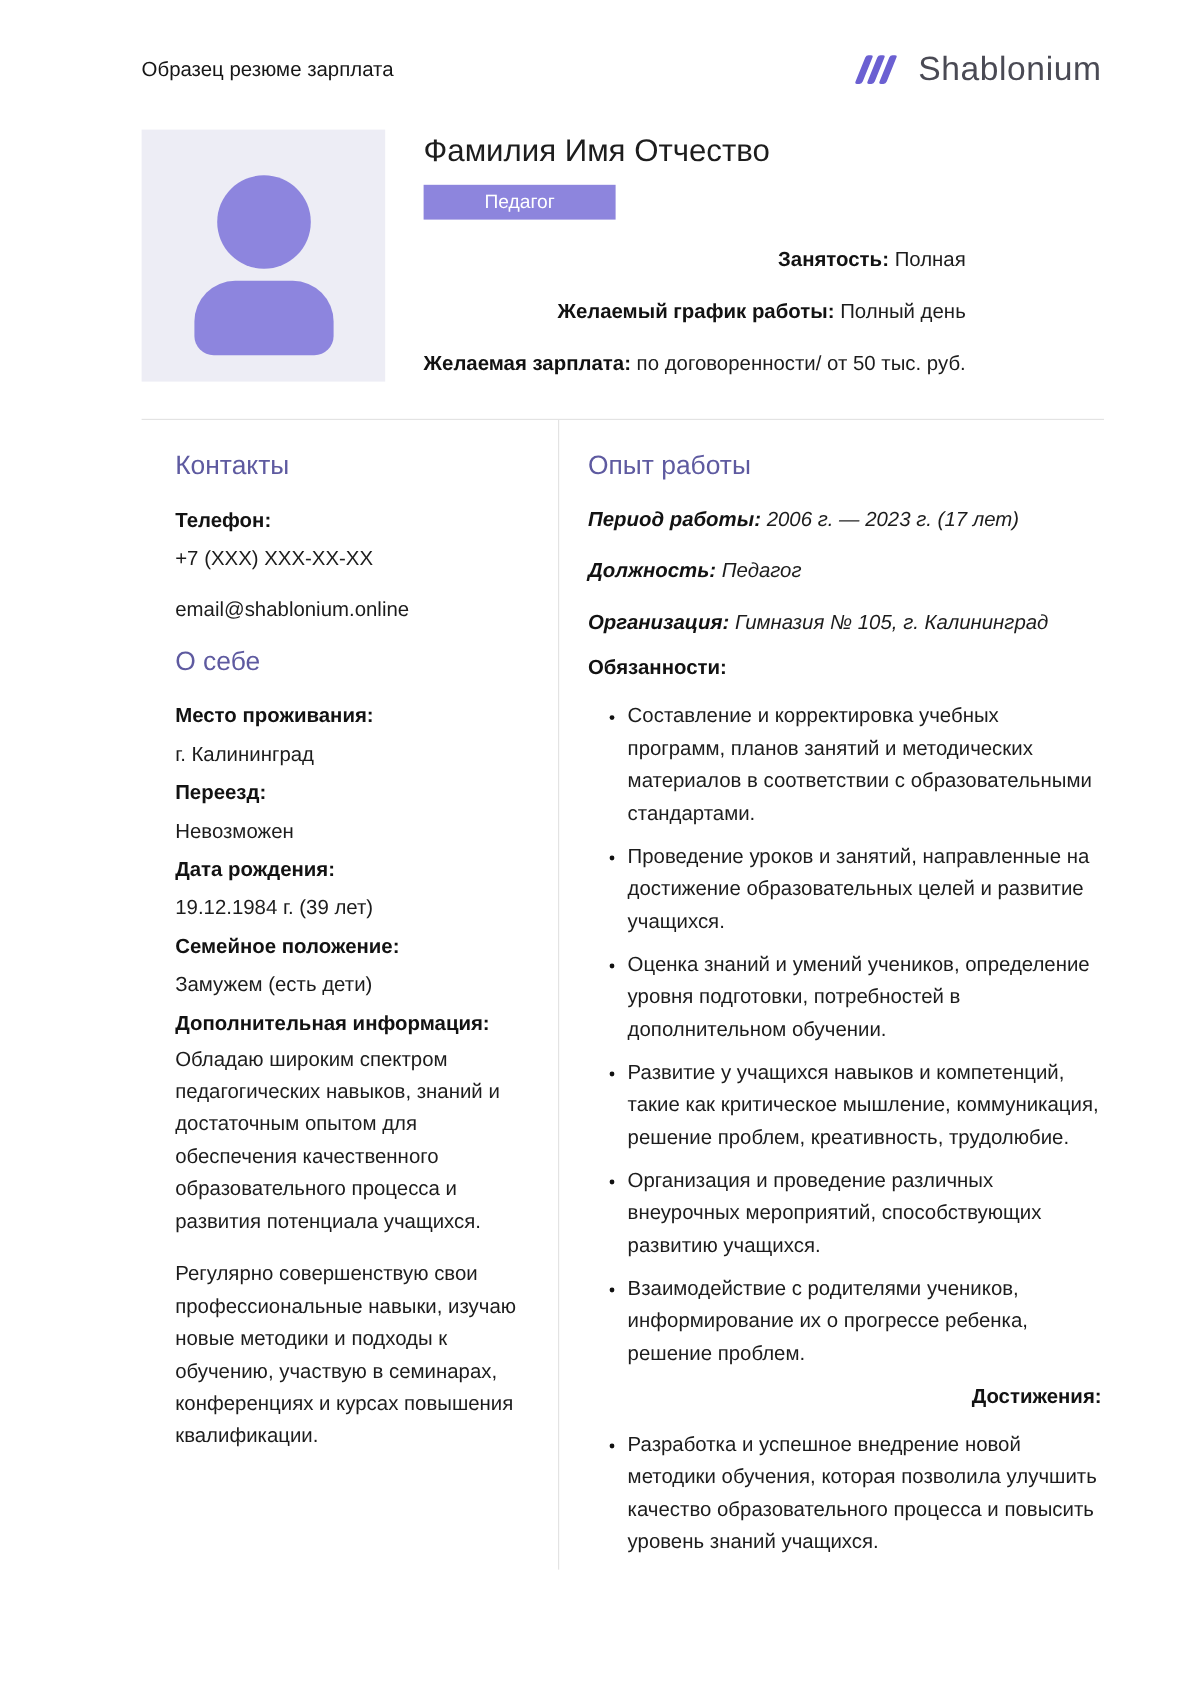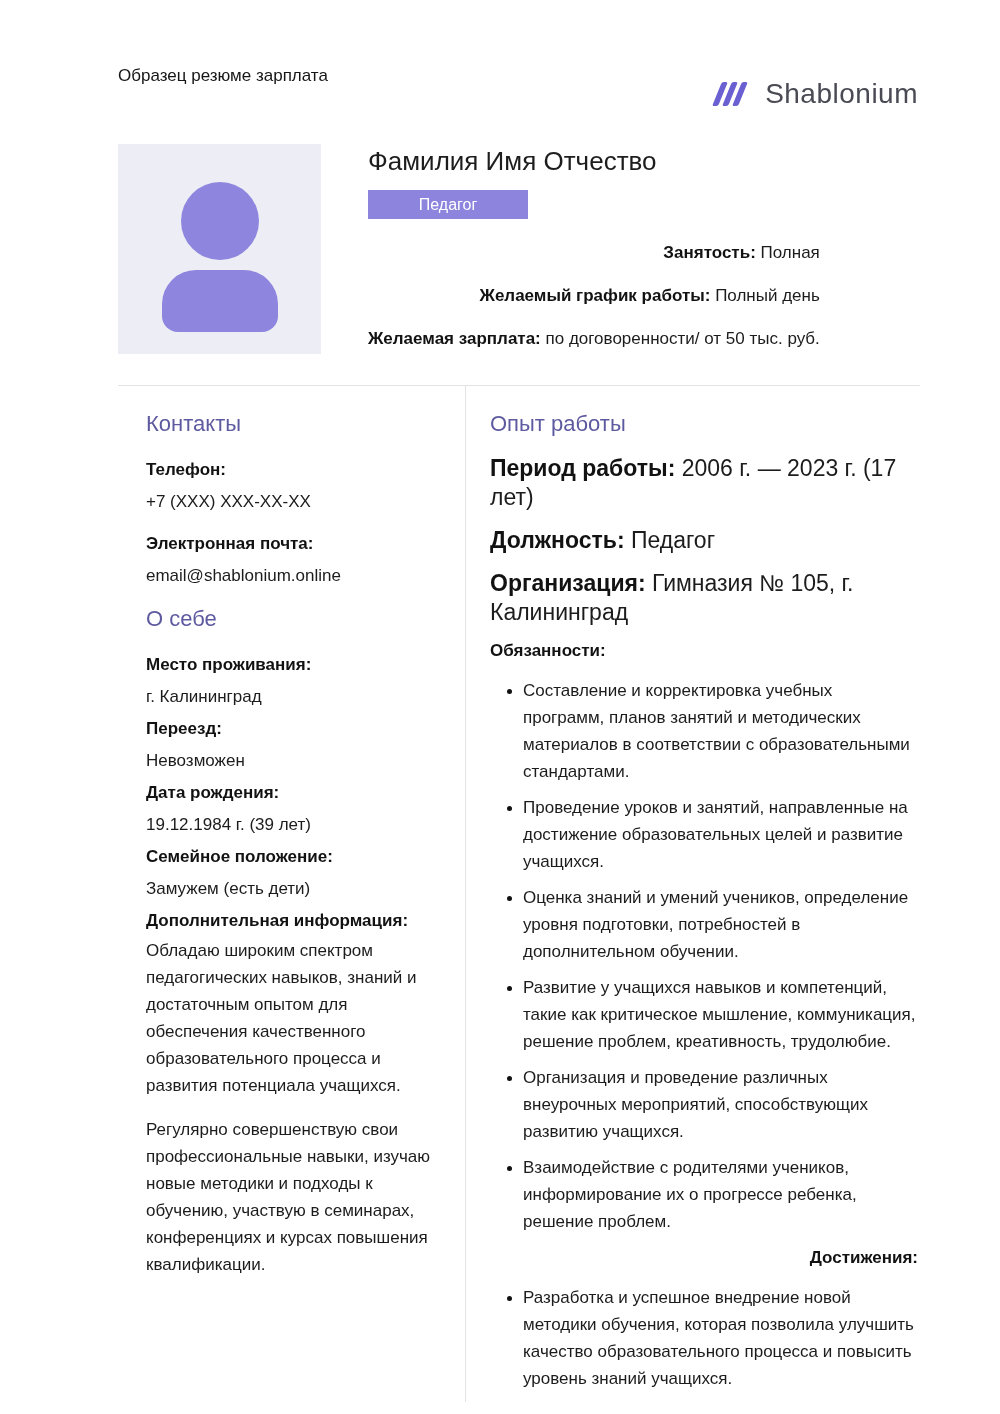--- a/index.html
+++ b/index.html
@@ -11,21 +11,21 @@
     overflow: hidden;
   }
   .page { width: 1000px; height: 1414px; padding: 0 82px 0 118px; }
 
   
   .top-bar {
     padding-top: 42px;
     display: flex; justify-content: space-between; align-items: center;
   }
   .doc-note { font-size: 17px; color: #161616; }
-  .brand { display: flex; align-items: center; gap: 20px; margin-top: 36px; }
+  .brand { display: flex; align-items: center; gap: 20px; }
   .brand-slashes { display: flex; gap: 4px; margin-right: 2px; }
   .brand-slashes i {
     display: block; width: 6px; height: 24px;
     background: #6b60d2; border-radius: 2px;
     transform: skewX(-22deg);
   }
   .brand-name { font-size: 28px; font-weight: 500; color: #4a4a54; letter-spacing: 0.5px; }
 
   
   .profile { display: flex; margin-top: 34px; }
@@ -37,21 +37,21 @@
     position: absolute; left: 63px; top: 38px;
     width: 78px; height: 78px; border-radius: 50%;
     background: #8d85de;
   }
   .avatar-body {
     position: absolute; left: 44px; top: 126px;
     width: 116px; height: 62px;
     border-radius: 34px 34px 16px 16px;
     background: #8d85de;
   }
-  .profile-info { padding-left: 47px; padding-top: 2px; }
+  .profile-info { padding-left: 32px; padding-top: 2px; }
   .person-name { font-size: 26px; font-weight: 400; color: #1d1d1d; margin-bottom: 13px; }
   .badge {
     display: inline-block; min-width: 160px; height: 29px; line-height: 29px;
     background: #8d85dd; color: #ffffff; text-align: center;
     font-size: 16px; margin-bottom: 19px;
   }
   .profile-field { font-size: 17px; margin-bottom: 13px; line-height: 30px; text-align: right; }
   .profile-field .lbl { font-weight: 700; color: #121212; }
 
   
@@ -64,21 +64,21 @@
 
   h2.section-title { font-size: 22px; font-weight: 400; color: #5e5aa0; margin: 25px 0 17px; }
   .left-col h2.about-title { margin-top: 14px; }
 
   .kv-label { font-weight: 700; font-size: 17px; color: #121212; line-height: 32px; }
   .kv-value { font-size: 17px; line-height: 32px; }
   .contact-group { margin-bottom: 10px; }
 
   .about-para { font-size: 17px; line-height: 27px; margin-top: 17px; }
 
-  .exp-field { font-size: 23px; line-height: 29px; margin-bottom: 14px; }
+  .exp-field { font-size: 17px; line-height: 29px; margin-bottom: 14px; font-style: italic; }
   .exp-field .lbl { font-weight: 700; color: #121212; }
   .list-label { font-weight: 700; font-size: 17px; color: #121212; margin: 2px 0 16px; }
 
   ul.bullets { margin: 0 0 10px; padding-left: 33px; list-style: disc; }
   ul.bullets li { font-size: 17px; line-height: 27px; margin-bottom: 9px; color: #1c1c1c; }
   ul.bullets li::marker { color: #111; font-size: 15px; }
   .achievements-label { margin-top: 13px; text-align: right; }
 </style>
 </head>
 <body>
@@ -127,21 +127,20 @@
   <div class="columns">
 
     <div class="left-col">
       <h2 class="section-title">Контакты</h2>
 
       <div class="contact-group">
         <div class="kv-label">Телефон:</div>
         <div class="kv-value">+7 (XXX) XXX-XX-XX</div>
       </div>
       <div class="contact-group">
-        <div class="kv-label">Электронная почта:</div>
         <div class="kv-value">email@shablonium.online</div>
       </div>
 
       <h2 class="section-title about-title">О себе</h2>
 
       <div>
         <div class="kv-label">Место проживания:</div>
         <div class="kv-value">г. Калининград</div>
       </div>
       <div>

